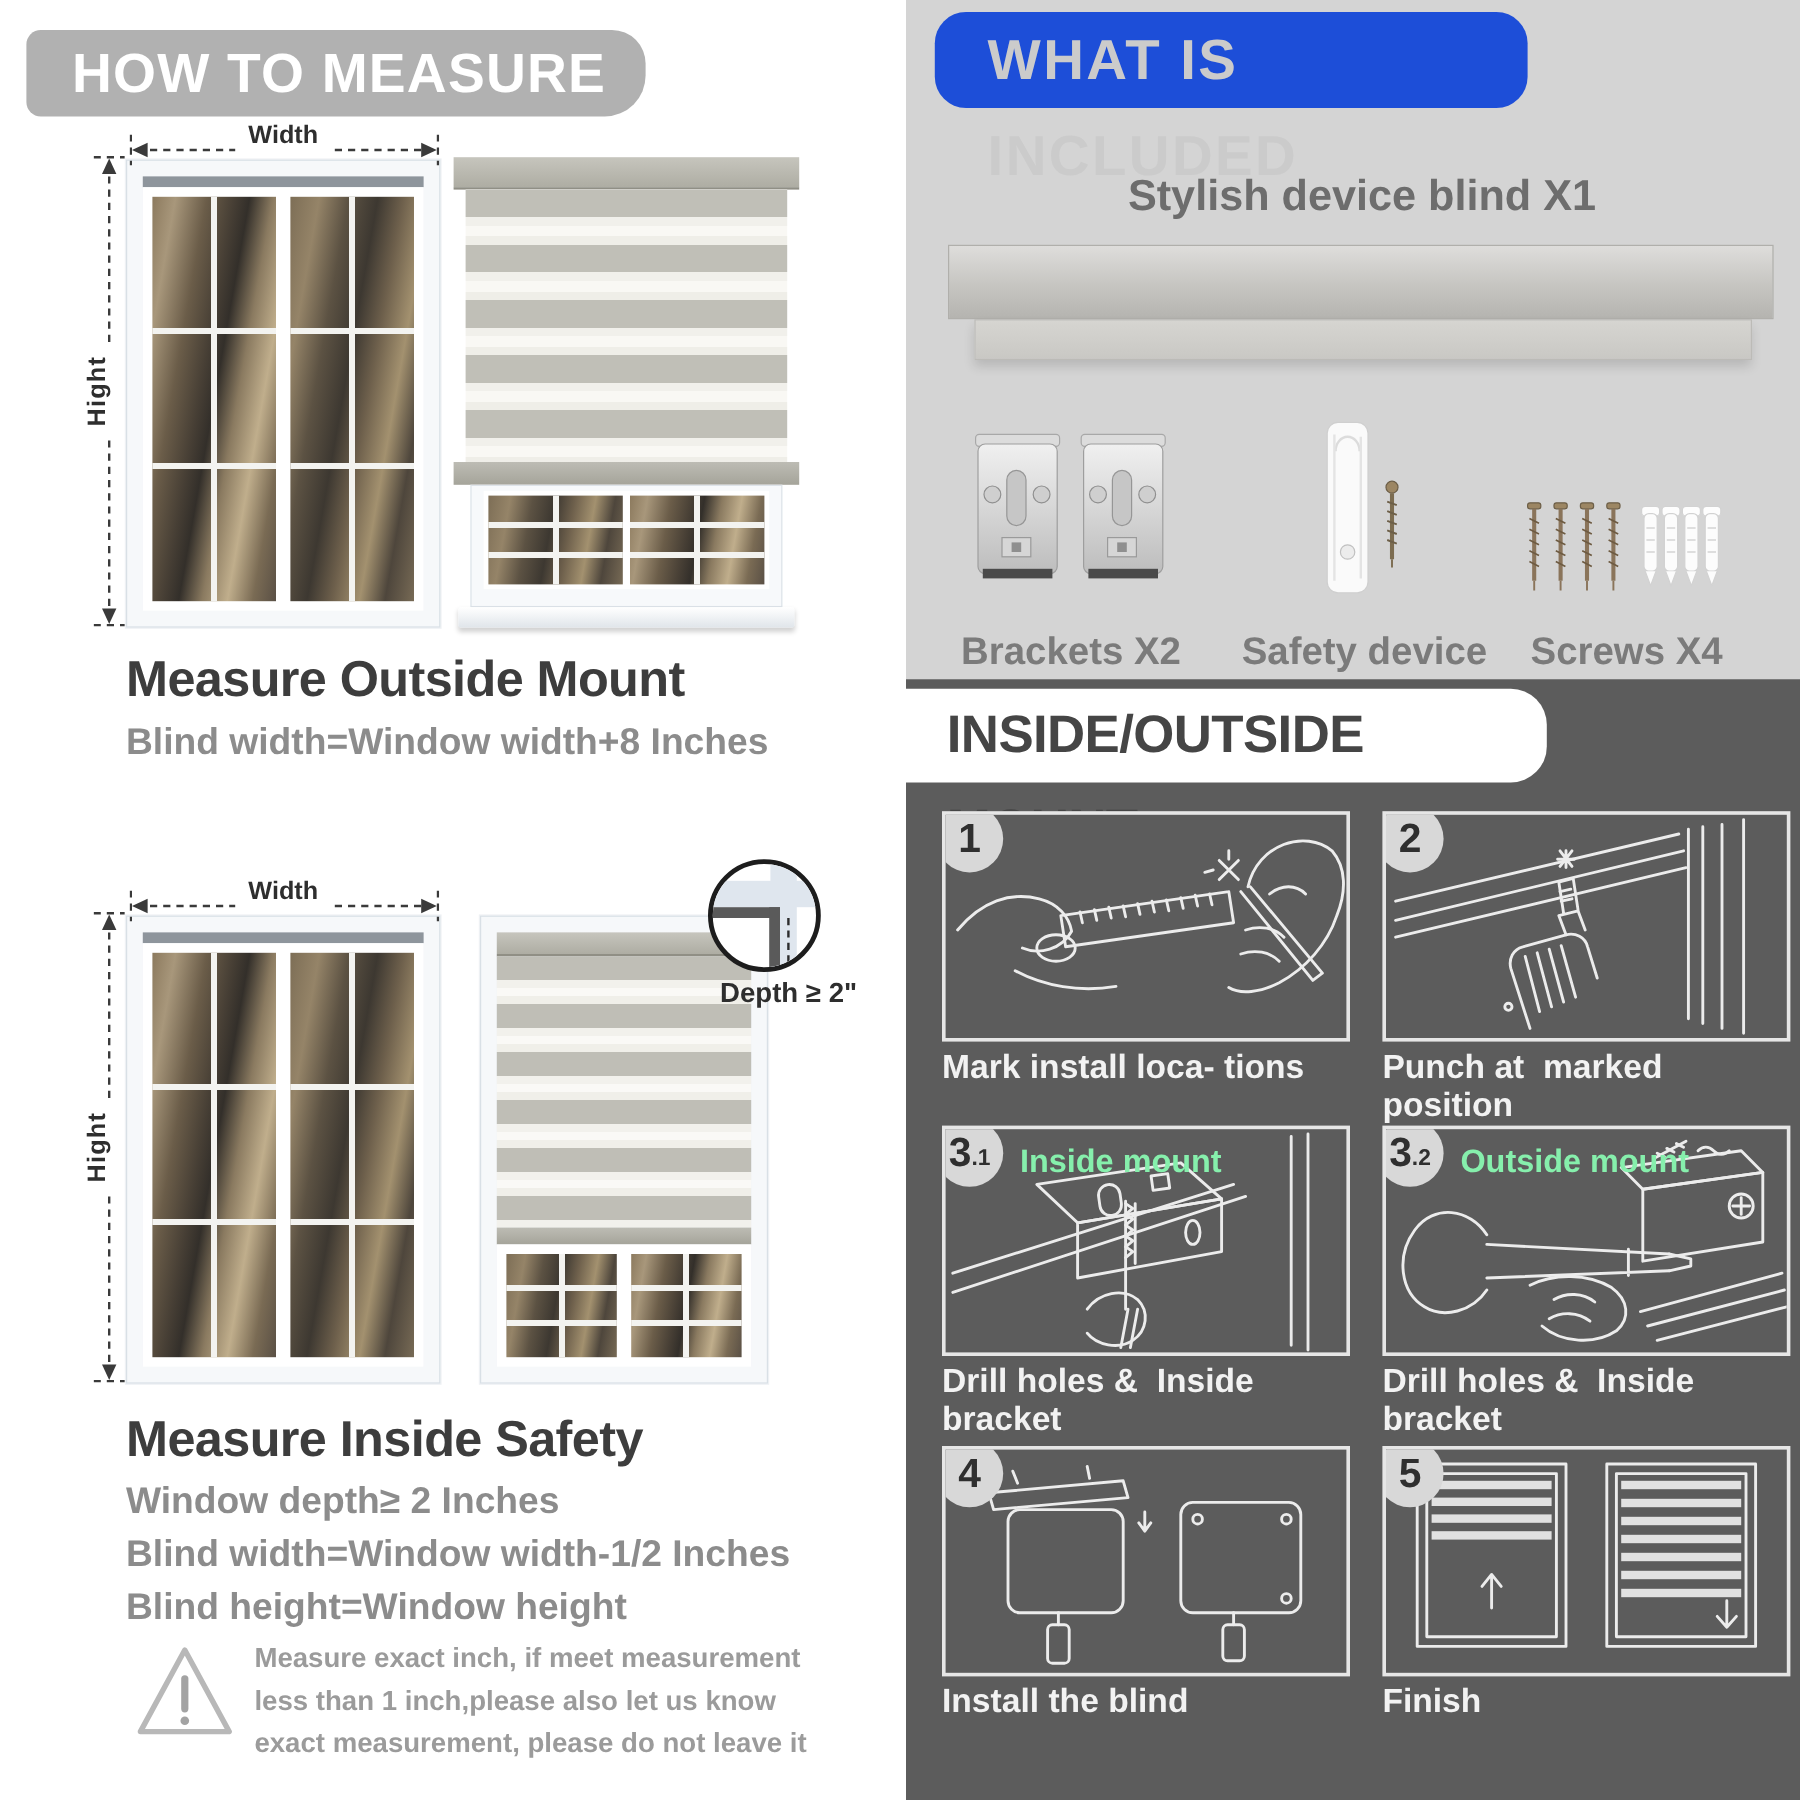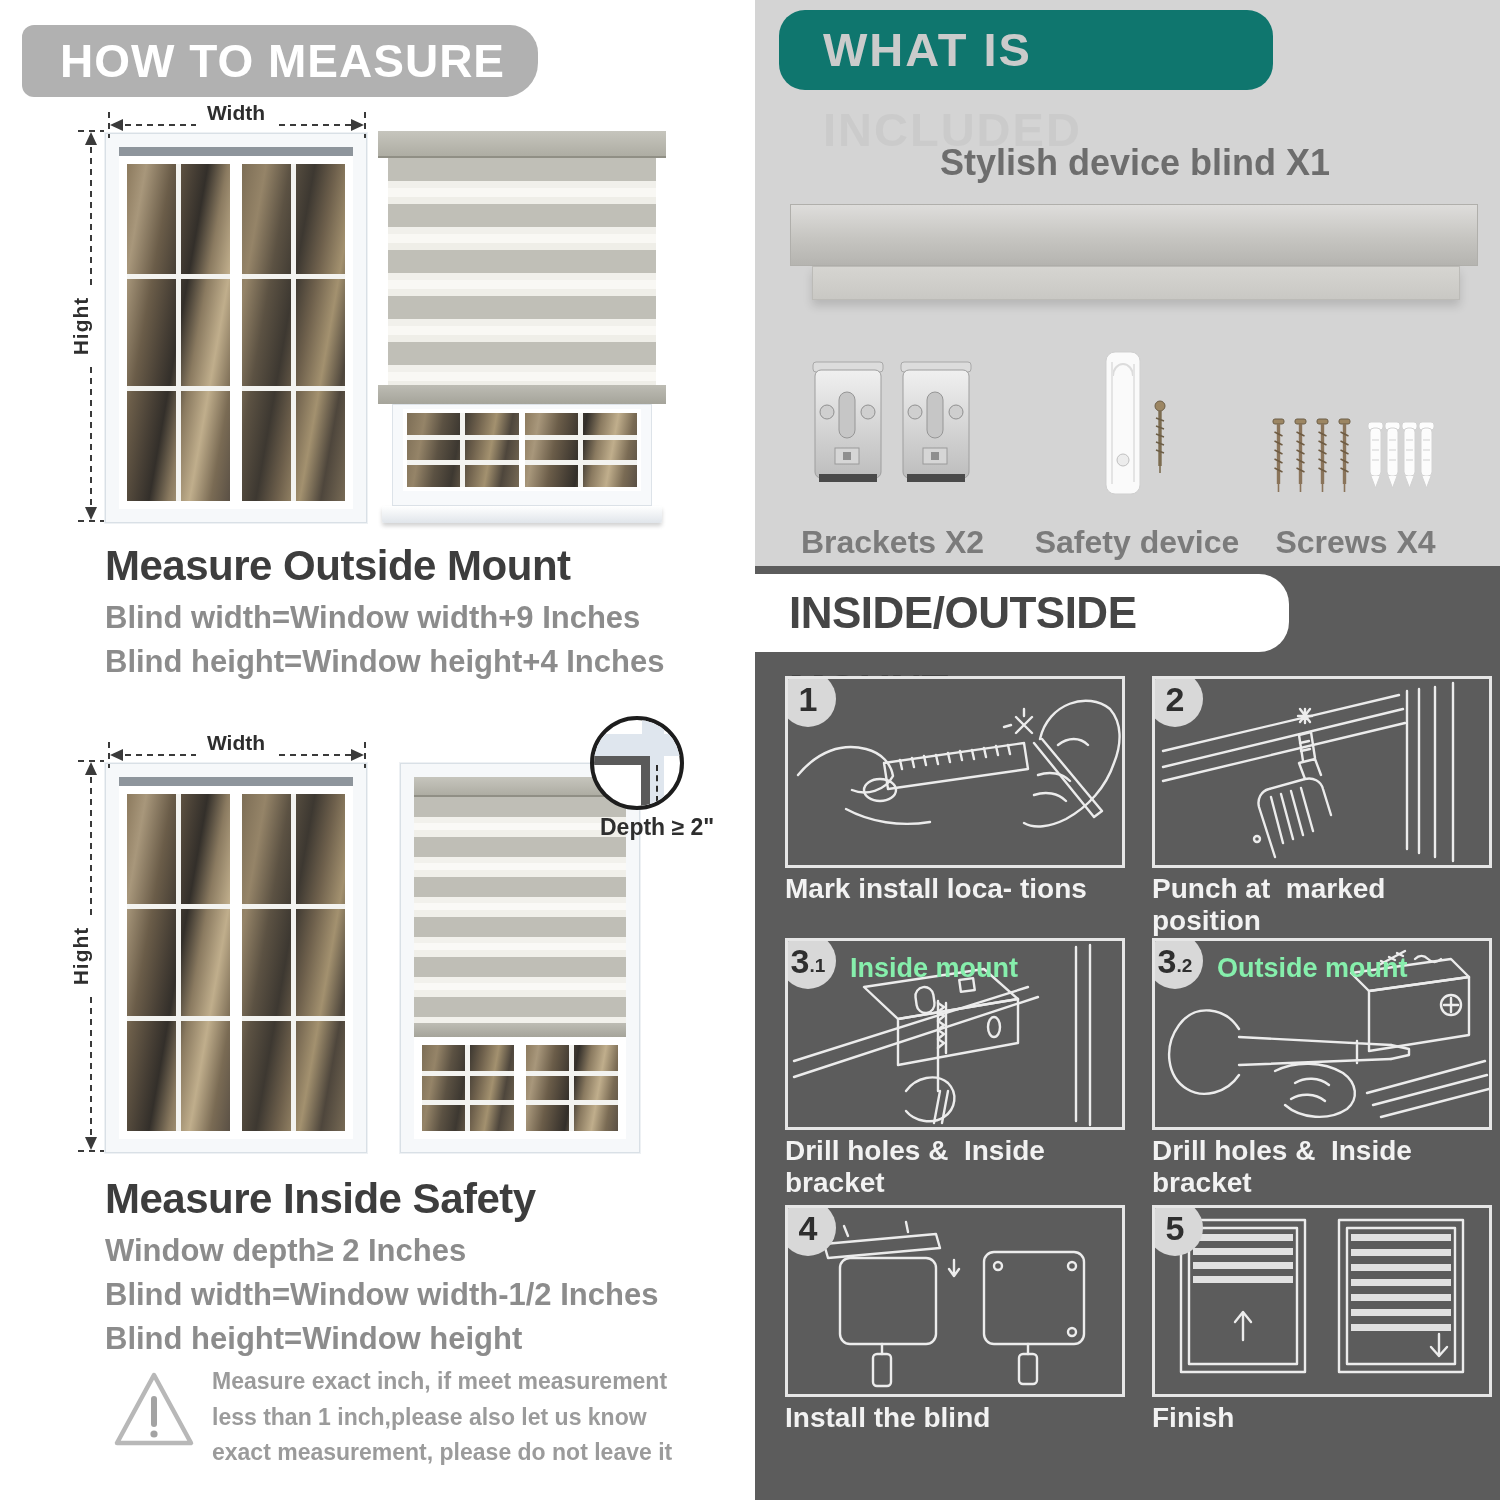--- a/index.html
+++ b/index.html
@@ -57,21 +57,21 @@
   .dc-bandh { position:absolute; left:0; right:0; top:14px; height:22px; background:#dfe6ee; }
   .dc-corner-h { position:absolute; left:0; right:30px; top:36px; height:9px; background:#5a5a5a; }
   .dc-corner-v { position:absolute; right:30px; width:9px; top:36px; bottom:0; background:#5a5a5a; }
   .dc-dash { position:absolute; right:22px; top:45px; bottom:4px; width:0; border-left:2px dashed #2c2c2c; }
 
   .warn-text { color:#9b9b9b; font-size:23px; font-weight:700; line-height:1.55; }
 
   
   .panel-light { left:755px; top:0; width:745px; height:566px; background:#d4d4d4; }
   .title-pill-white {
-    left:779px; top:10px; width:494px; height:80px; background:#0f766e;
+    left:779px; top:10px; width:494px; height:80px; background:#1d4ed8;
     border-radius:26px; color:#cbcbcb; font-size:47px; font-weight:700; letter-spacing:2px;
     line-height:80px; padding-left:44px;
   }
   .product-label { color:#6d6d6d; font-size:36px; font-weight:700; }
   .headrail-top { background:linear-gradient(180deg,#dedddb,#c6c5c1 55%,#b5b4b0); border:1px solid #b0afab; }
   .headrail-bottom { background:linear-gradient(180deg,#d6d5d1,#c9c8c4); border:1px solid #bcbbb7; box-shadow:0 6px 9px rgba(0,0,0,.14); }
   .item-label { color:#7b7b7b; font-size:32px; font-weight:700; text-align:center; }
 
   .panel-dark { left:755px; top:566px; width:745px; height:934px; background:#5c5c5c; }
   .title-tab-white {
@@ -143,22 +143,21 @@
     <div class="abs mini-window" style="left:14px; top:273px; width:260px; height:102px;">
       <div class="mini-panes">
         <div class="mini-pane panes paneB"></div>
         <div class="mini-pane panes paneA"></div>
       </div>
     </div>
     <div class="abs sill" style="left:4px; top:375px; width:280px; height:17px;"></div>
   </div>
 
   <div class="abs h2-dark" style="left:105px; top:542px;">Measure Outside Mount</div>
-  <div class="abs body-line" style="left:105px; top:600px;">Blind width=Window width+9 Inches</div>
-  <div class="abs body-line" style="left:105px; top:644px;">Blind height=Window height+4 Inches</div>
+  <div class="abs body-line" style="left:105px; top:600px;">Blind width=Window width+8 Inches</div>
 
   <div class="abs win" style="left:105px; top:763px; width:262px; height:390px;">
     <div class="win-inner">
       <div class="win-track"></div>
       <div class="doors">
         <div class="door">
             <div class="panes paneA"></div>
           </div>
         <div class="door">
             <div class="panes paneB"></div>

